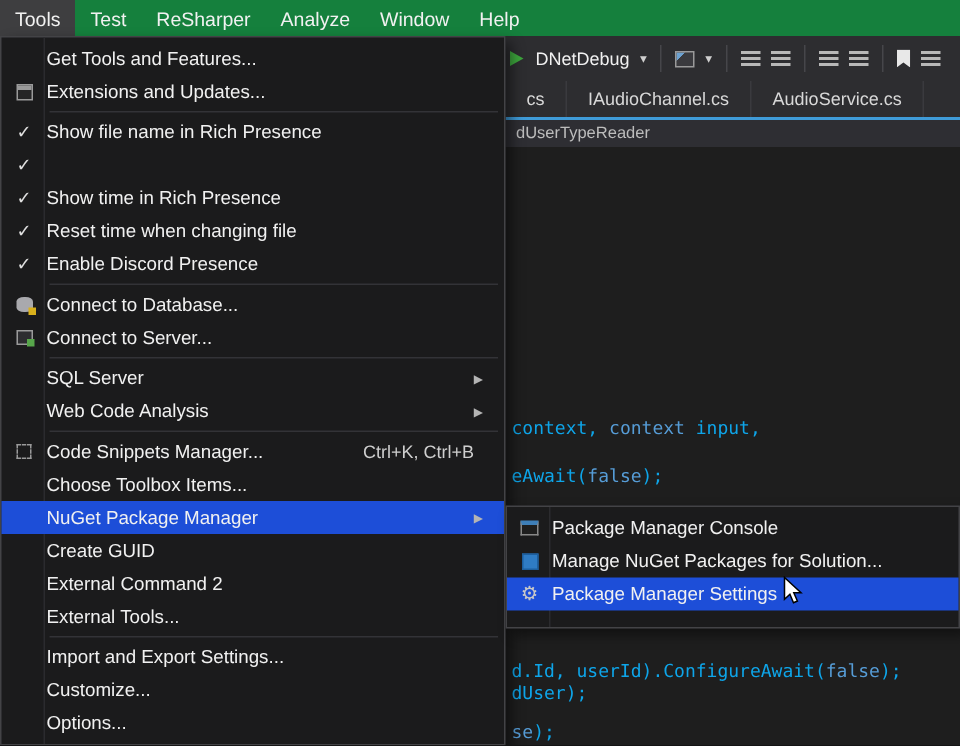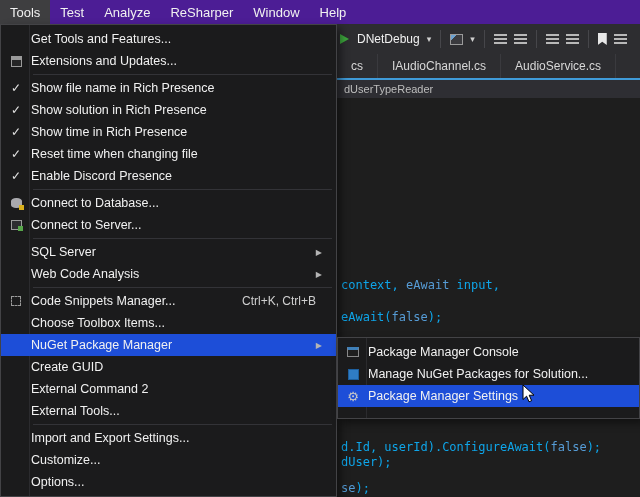--- a/index.html
+++ b/index.html
@@ -1,21 +1,21 @@
 <!DOCTYPE html>
 <html><head>
 <meta charset="utf-8">
 <style>
   *{margin:0;padding:0;box-sizing:border-box;}
   html,body{background:#111;}
   #screen{position:relative;width:640px;height:497px;overflow:hidden;background:#1e1e1e;
           font-family:"Liberation Sans",sans-serif;color:#f1f1f1;}
 
   
-  #menubar{position:absolute;top:0;left:0;right:0;height:24px;background:#4c1d95;
+  #menubar{position:absolute;top:0;left:0;right:0;height:24px;background:#15803d;
            display:flex;align-items:stretch;font-size:13px;z-index:5;}
   .mb-item{padding:0 10px;display:flex;align-items:center;color:#f1f1f1;}
   .mb-item.active{background:#3e3e40;}
 
   
   #toolbar{position:absolute;top:24px;left:0;right:0;height:30px;background:#2d2d30;}
   .tb-content{position:absolute;left:340px;top:0;height:100%;display:flex;align-items:center;gap:7px;}
   .play-icon{width:0;height:0;border-left:9px solid #3da63d;border-top:5.5px solid transparent;border-bottom:5.5px solid transparent;}
   .tb-label{font-size:12px;color:#f1f1f1;margin-left:1px;}
   .chev{font-size:9px;color:#cfcfcf;}
@@ -74,22 +74,22 @@
   #cursor{position:absolute;left:522px;top:384px;z-index:20;}
 </style>
 </head>
 <body>
 
 <div id="screen">
 
   <div id="menubar">
       <div class="mb-item active">Tools</div>
       <div class="mb-item">Test</div>
+      <div class="mb-item">ReSharper</div>
       <div class="mb-item">Analyze</div>
-      <div class="mb-item">ReSharper</div>
       <div class="mb-item">Window</div>
       <div class="mb-item">Help</div>
     </div>
 
   <div id="toolbar">
     <div class="tb-content">
       <span class="play-icon"></span>
       <span class="tb-label">DNetDebug</span>
       <span class="chev">▾</span>
       <span class="tb-sep"></span>
@@ -114,21 +114,21 @@
         <div class="tab">AudioService.cs</div>
       </div>
     <div id="tab-underline"></div>
   </div>
 
   <div id="navbar">
     <span class="nav-text">dUserTypeReader</span>
   </div>
 
   <div id="code-layer">
-      <div class="code-line" style="top: 278px;"><span class="tok-plain">context, </span><span class="tok-keyword">eAwait</span><span class="tok-plain"> input,</span></div>
+      <div class="code-line" style="top: 278px;"><span class="tok-plain">context, </span><span class="tok-keyword">context</span><span class="tok-plain"> input,</span></div>
       <div class="code-line" style="top: 310px;"><span class="tok-plain">eAwait(</span><span class="tok-keyword">false</span><span class="tok-plain">);</span></div>
       <div class="code-line" style="top: 440px;"><span class="tok-plain">d.Id, userId).ConfigureAwait(</span><span class="tok-keyword">false</span><span class="tok-plain">);</span></div>
       <div class="code-line" style="top: 455px;"><span class="tok-plain">dUser);</span></div>
       <div class="code-line" style="top: 481px;"><span class="tok-keyword">se</span><span class="tok-plain">);</span></div>
     </div>
 
   <div id="tools-menu">
     <div id="tools-menu-items">
         <div class="menu-item">
           <span class="gutter"></span>
@@ -144,21 +144,20 @@
         <div class="menu-item">
           <span class="gutter">
             <span class="check">✓</span>
           </span>
           <span class="menu-label">Show file name in Rich Presence</span>
         </div>
         <div class="menu-item">
           <span class="gutter">
             <span class="check">✓</span>
           </span>
-          <span class="menu-label">Show solution in Rich Presence</span>
         </div>
         <div class="menu-item">
           <span class="gutter">
             <span class="check">✓</span>
           </span>
           <span class="menu-label">Show time in Rich Presence</span>
         </div>
         <div class="menu-item">
           <span class="gutter">
             <span class="check">✓</span>

